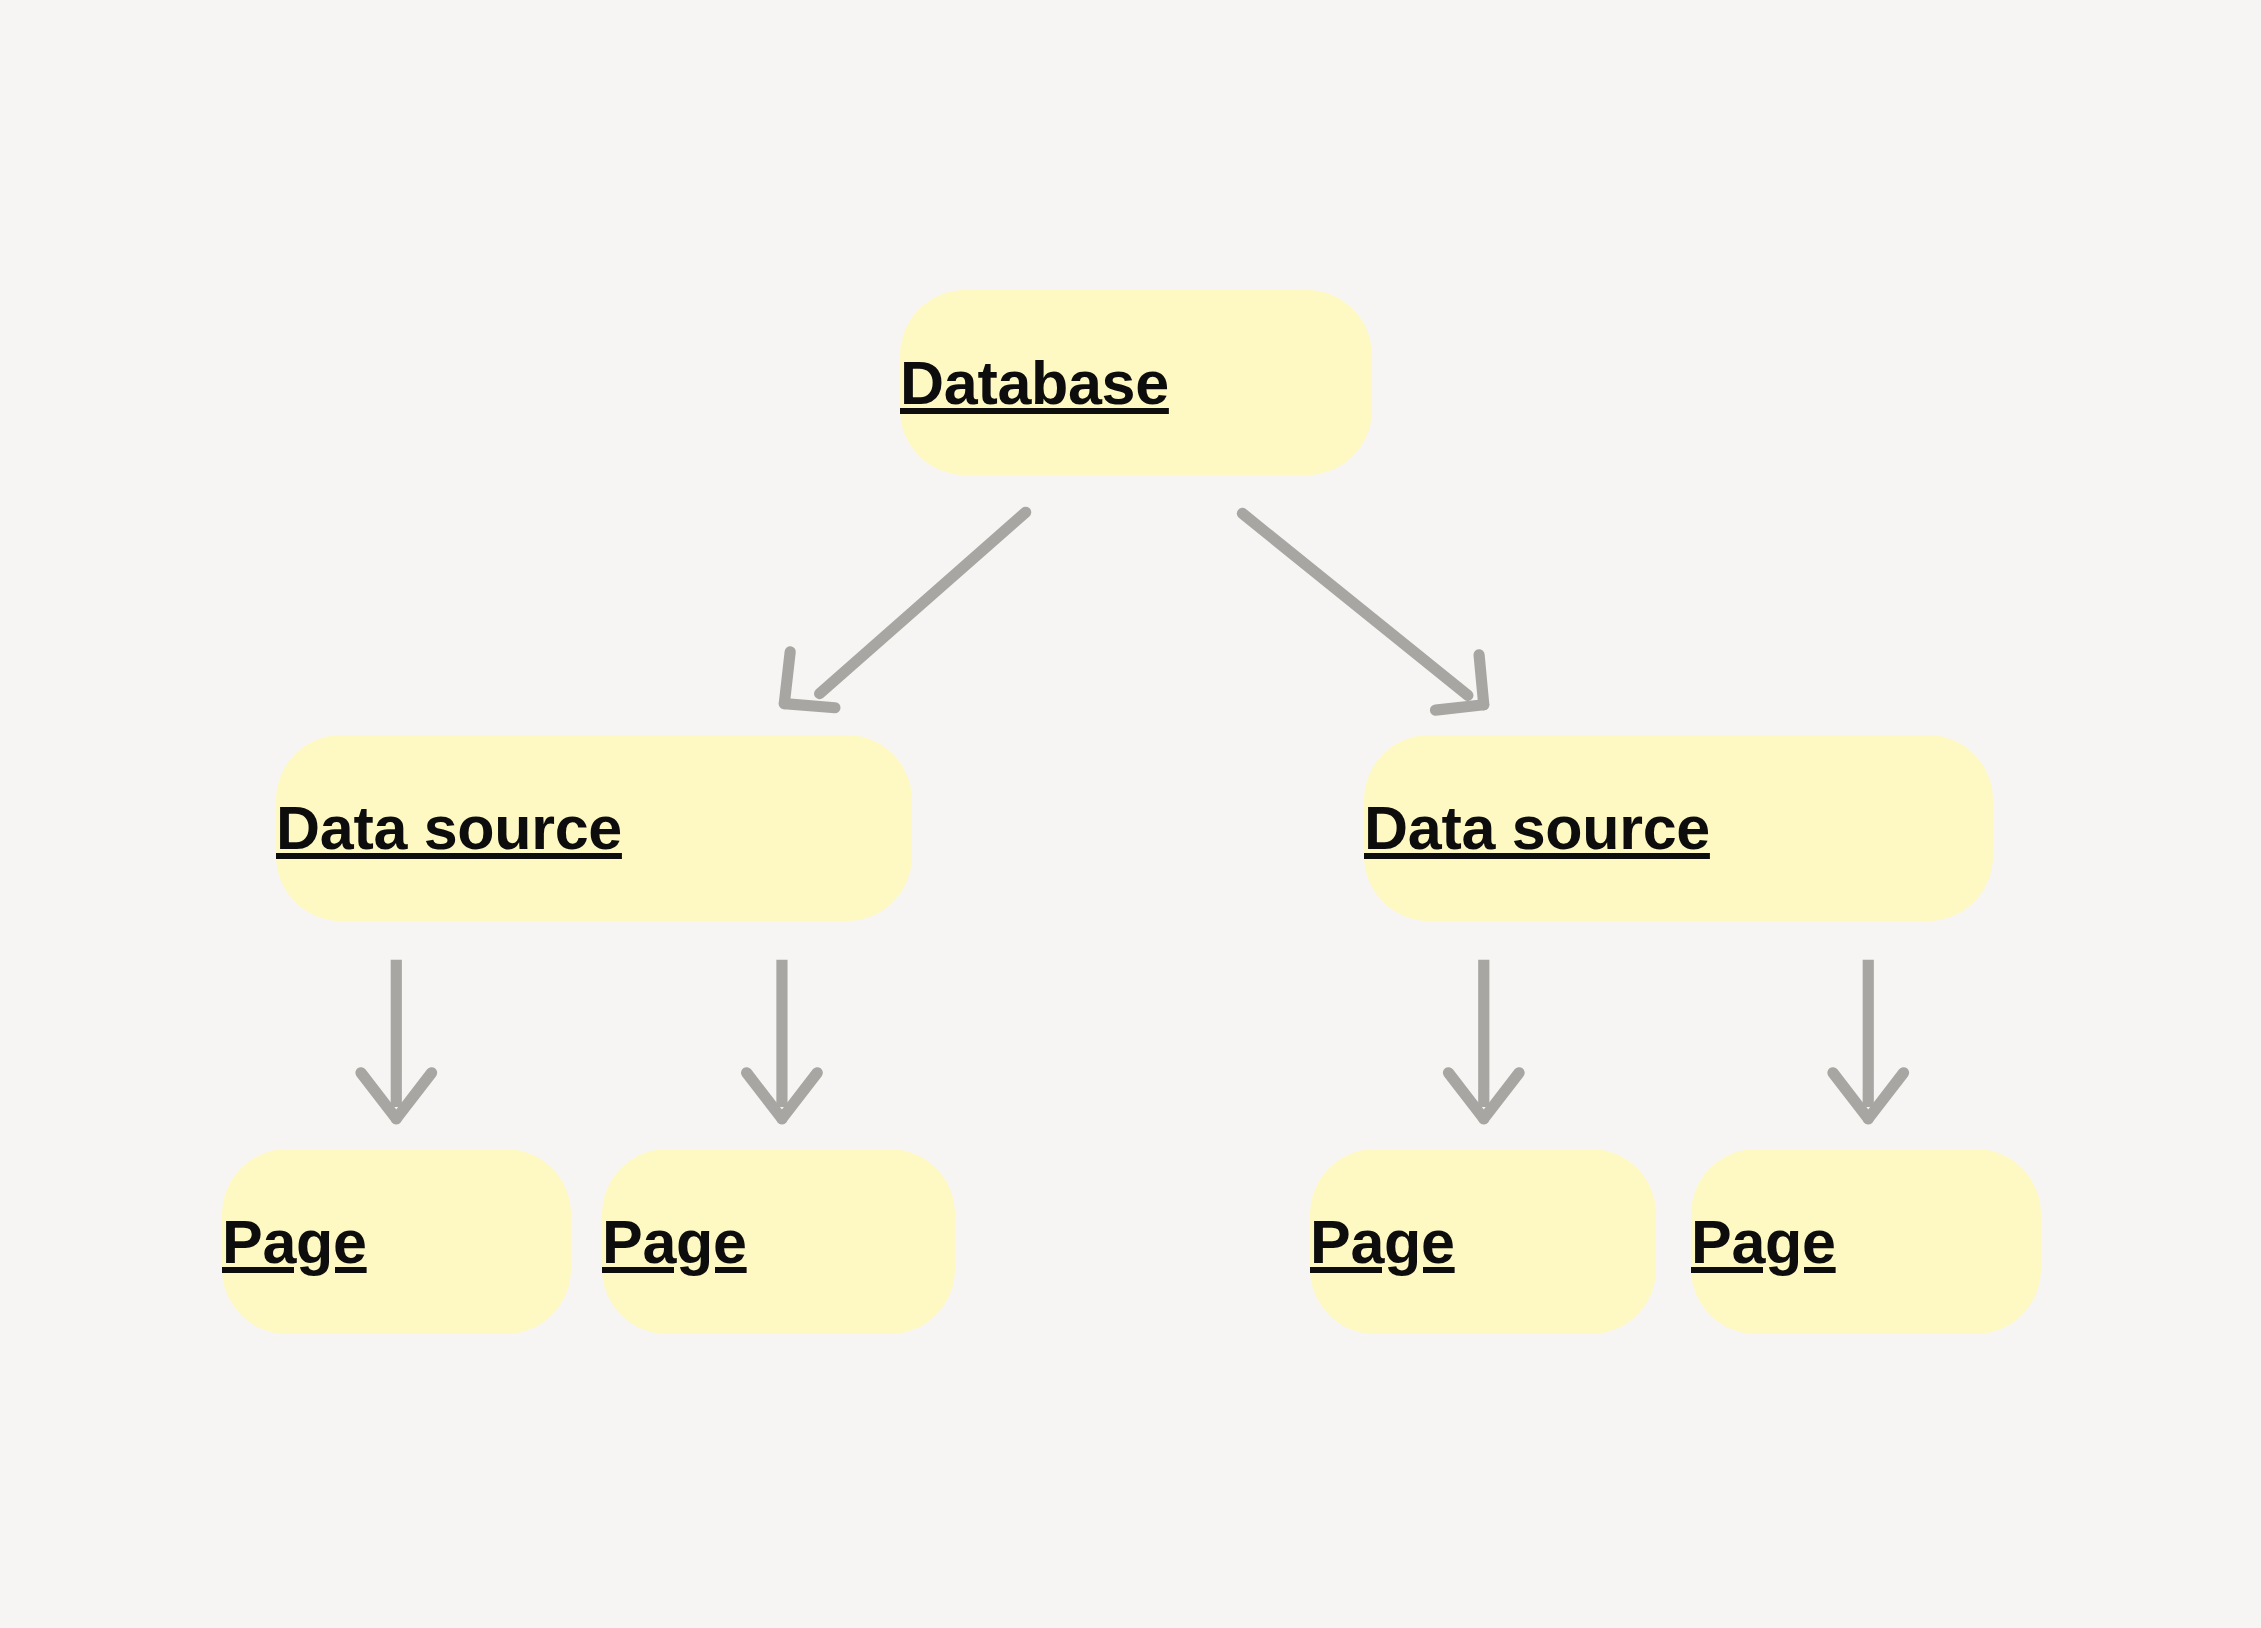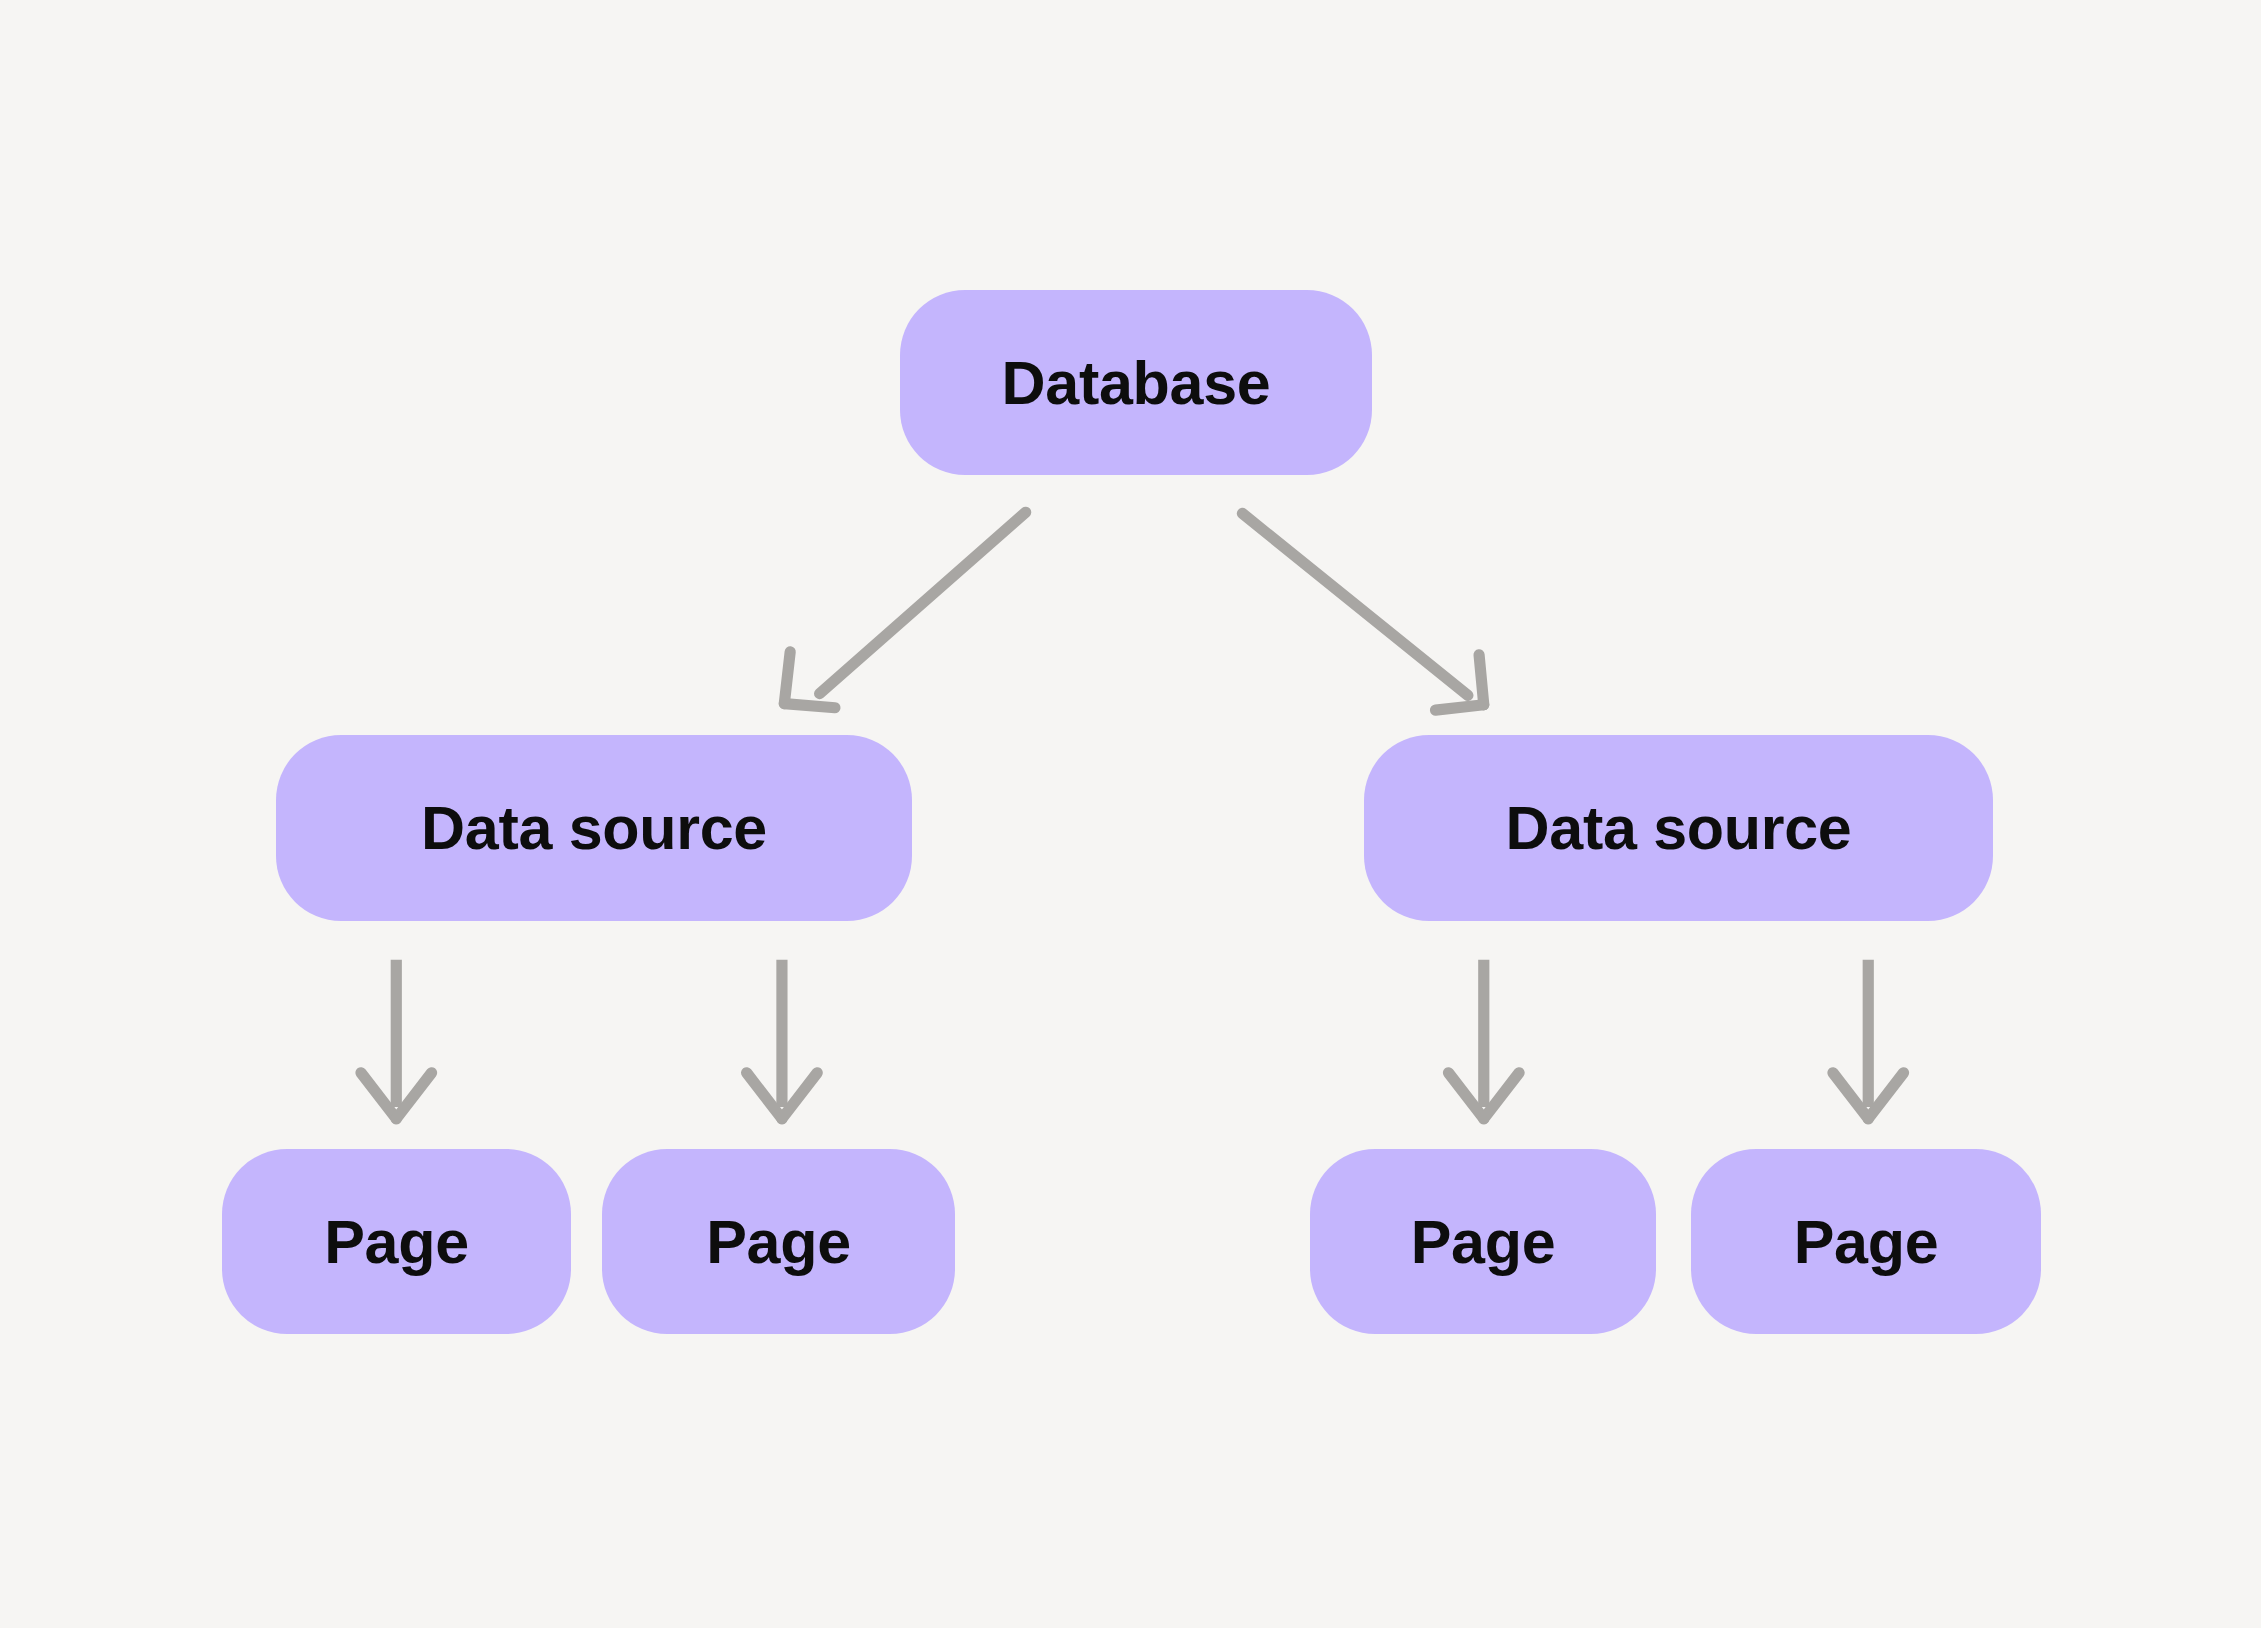--- a/index.html
+++ b/index.html
@@ -18,29 +18,30 @@
   }
   #edges {
     position: absolute;
     left: 0; top: 0;
     width: 2261px;
     height: 1628px;
     pointer-events: none;
   }
   .node {
     position: absolute;
-    background: #c4b5fd;
+    background: #fef9c3;
     display: flex;
     align-items: center;
-    justify-content: center;
+    justify-content: flex-start;
     color: #0d0d0d;
     font-weight: 700;
     letter-spacing: -0.3px;
     white-space: nowrap;
     user-select: none;
+    text-decoration: underline;
   }
   .node-db {
     left: 900px; top: 290px;
     width: 472px; height: 185px;
     border-radius: 65px;
     font-size: 61px;
   }
   .node-ds-left {
     left: 276px; top: 735px;
     width: 636px; height: 186px;

